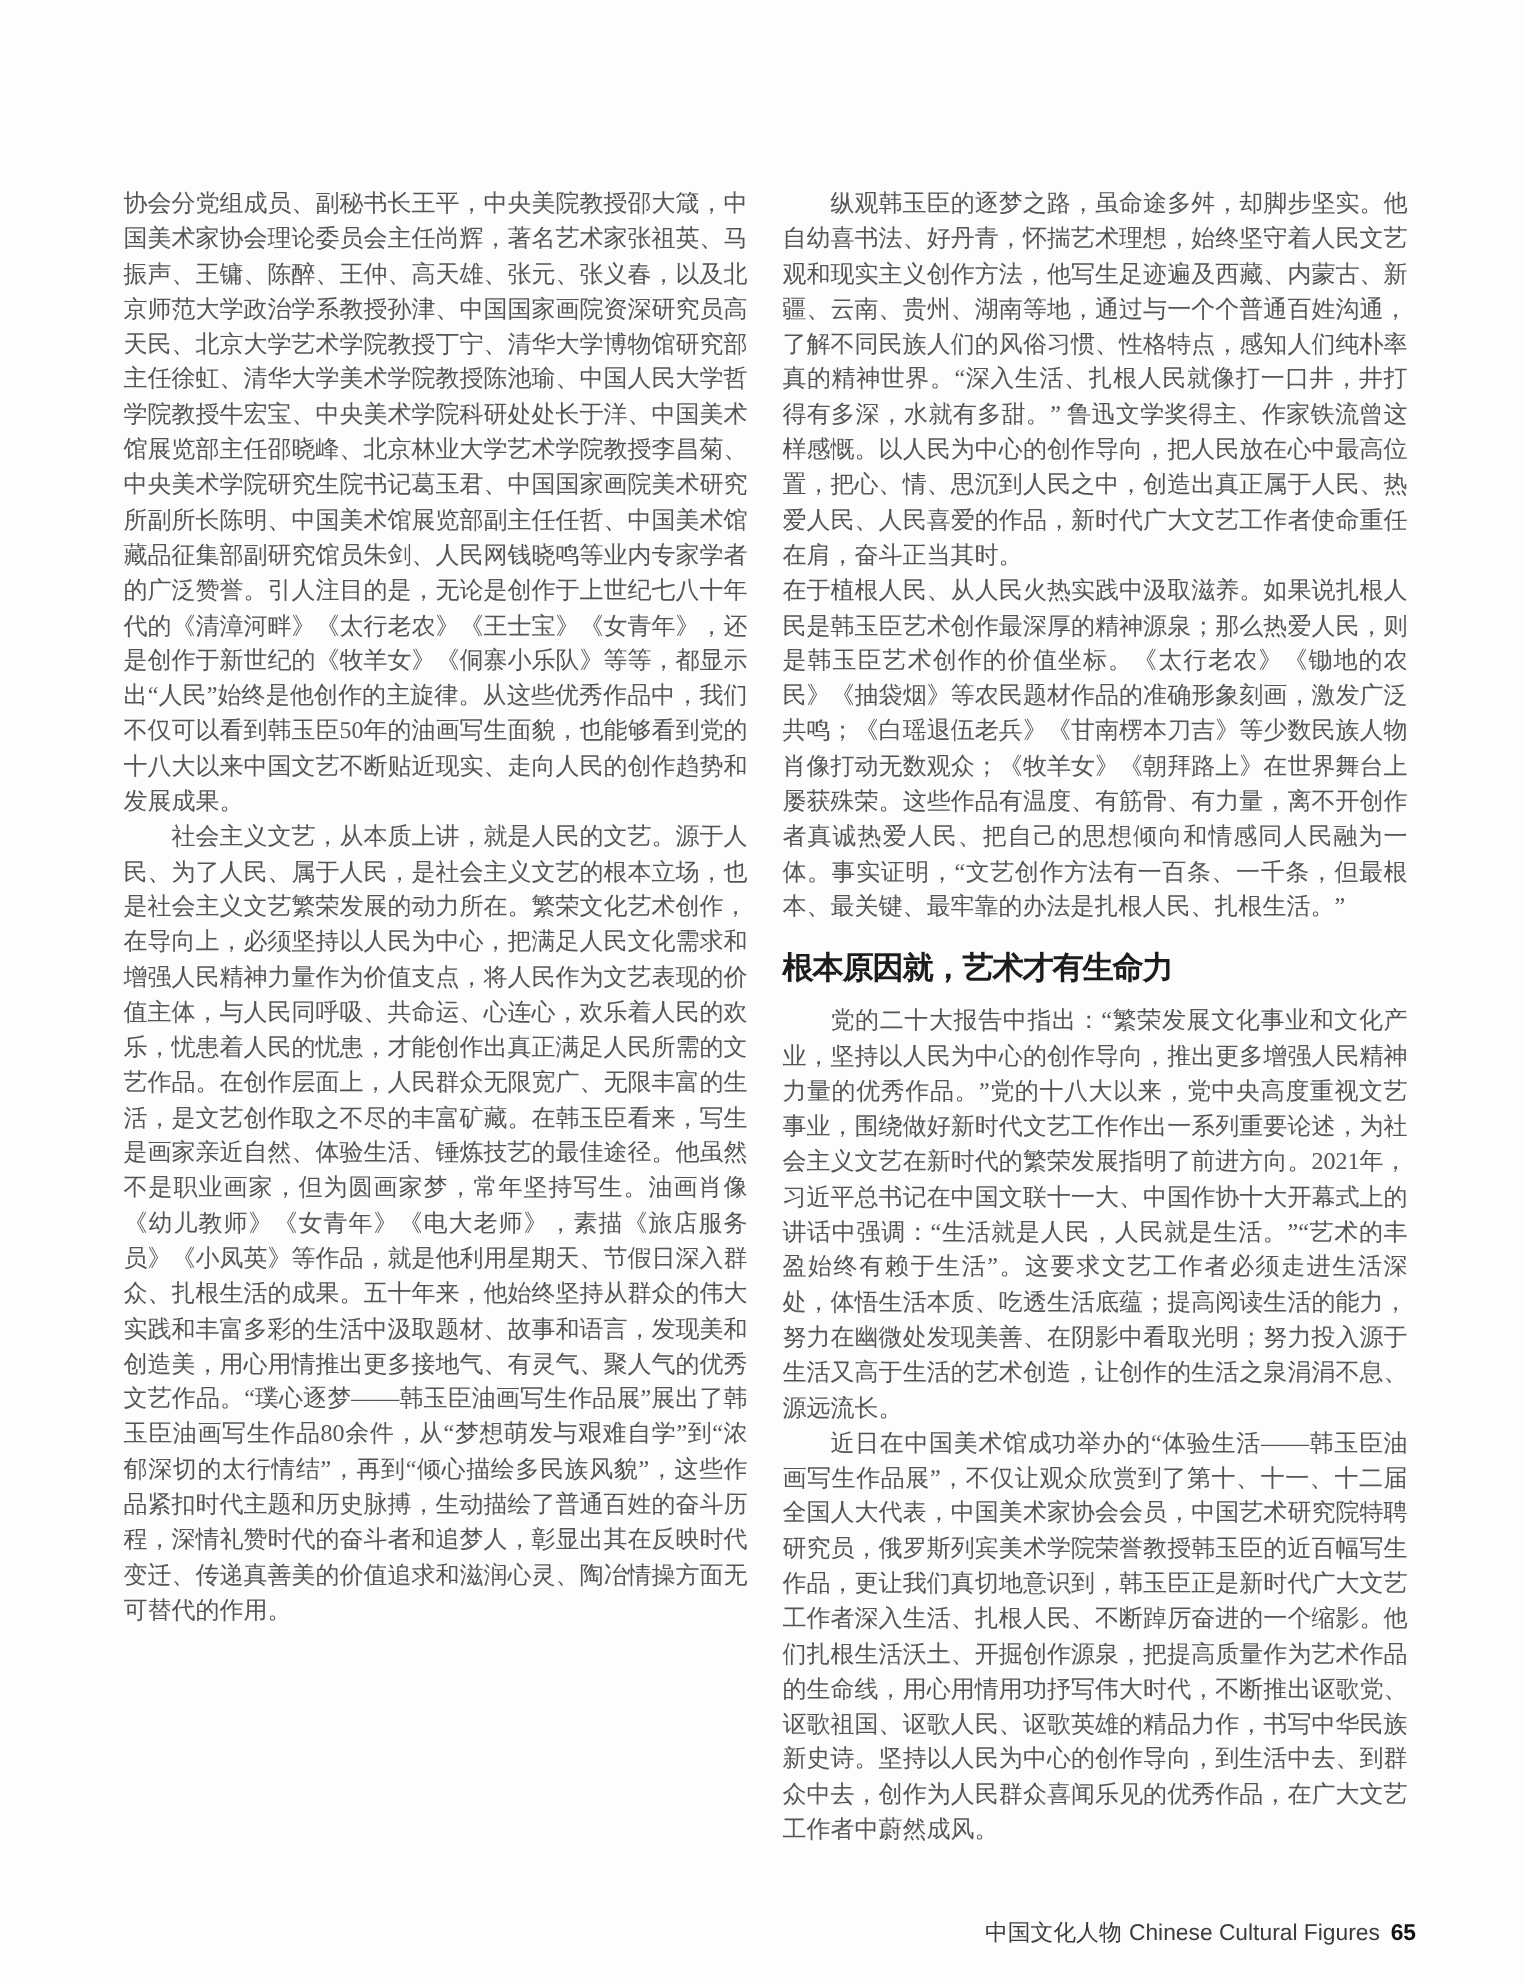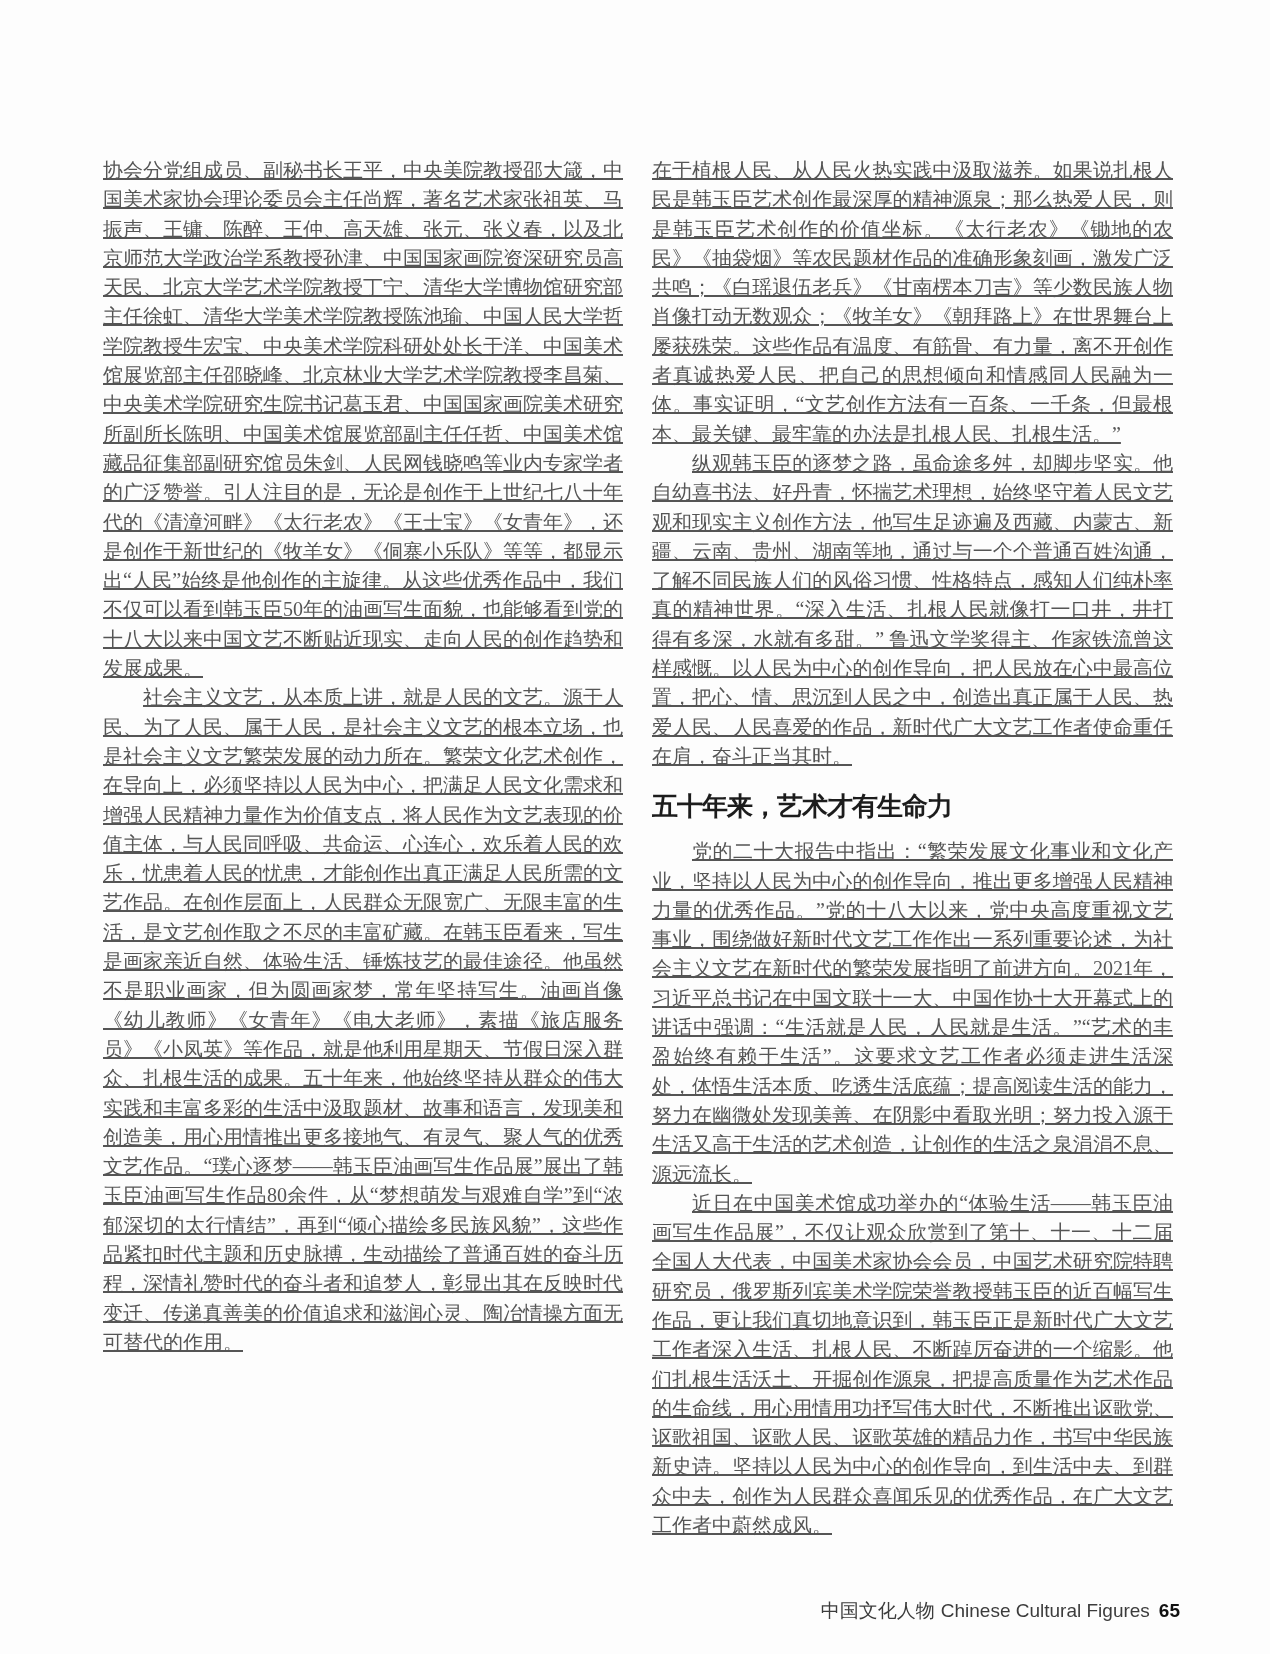--- a/index.html
+++ b/index.html
@@ -24,21 +24,20 @@
     color: #555555;
     text-align: justify;
     text-justify: inter-ideograph;
   }
   .column-left  { left: 103px; }
   .column-right { left: 652px; width: 521px; }
   p.para {
     margin: 0;
     padding: 0;
     text-indent: 0;
-    text-decoration: underline;
   }
   p.para.indent { text-indent: 2em; }
   h2.section-heading {
     font-family: "Liberation Sans", "DejaVu Sans", sans-serif;
     font-size: 26px;
     line-height: 34px;
     font-weight: bold;
     color: #1c1c1c;
     letter-spacing: -1px;
     margin: 18px 0 14px 0;
@@ -64,24 +63,24 @@
 
 <div class="page">
 
   <div class="column column-left">
       <p class="para">协会分党组成员、副秘书长王平，中央美院教授邵大箴，中国美术家协会理论委员会主任尚辉，著名艺术家张祖英、马振声、王镛、陈醉、王仲、高天雄、张元、张义春，以及北京师范大学政治学系教授孙津、中国国家画院资深研究员高天民、北京大学艺术学院教授丁宁、清华大学博物馆研究部主任徐虹、清华大学美术学院教授陈池瑜、中国人民大学哲学院教授牛宏宝、中央美术学院科研处处长于洋、中国美术馆展览部主任邵晓峰、北京林业大学艺术学院教授李昌菊、中央美术学院研究生院书记葛玉君、中国国家画院美术研究所副所长陈明、中国美术馆展览部副主任任哲、中国美术馆藏品征集部副研究馆员朱剑、人民网钱晓鸣等业内专家学者的广泛赞誉。引人注目的是，无论是创作于上世纪七八十年代的《清漳河畔》《太行老农》《王士宝》《女青年》，还是创作于新世纪的《牧羊女》《侗寨小乐队》等等，都显示出“人民”始终是他创作的主旋律。从这些优秀作品中，我们不仅可以看到韩玉臣50年的油画写生面貌，也能够看到党的十八大以来中国文艺不断贴近现实、走向人民的创作趋势和发展成果。</p>
       <p class="para indent">社会主义文艺，从本质上讲，就是人民的文艺。源于人民、为了人民、属于人民，是社会主义文艺的根本立场，也是社会主义文艺繁荣发展的动力所在。繁荣文化艺术创作，在导向上，必须坚持以人民为中心，把满足人民文化需求和增强人民精神力量作为价值支点，将人民作为文艺表现的价值主体，与人民同呼吸、共命运、心连心，欢乐着人民的欢乐，忧患着人民的忧患，才能创作出真正满足人民所需的文艺作品。在创作层面上，人民群众无限宽广、无限丰富的生活，是文艺创作取之不尽的丰富矿藏。在韩玉臣看来，写生是画家亲近自然、体验生活、锤炼技艺的最佳途径。他虽然不是职业画家，但为圆画家梦，常年坚持写生。油画肖像《幼儿教师》《女青年》《电大老师》，素描《旅店服务员》《小凤英》等作品，就是他利用星期天、节假日深入群众、扎根生活的成果。五十年来，他始终坚持从群众的伟大实践和丰富多彩的生活中汲取题材、故事和语言，发现美和创造美，用心用情推出更多接地气、有灵气、聚人气的优秀文艺作品。“璞心逐梦——韩玉臣油画写生作品展”展出了韩玉臣油画写生作品80余件，从“梦想萌发与艰难自学”到“浓郁深切的太行情结”，再到“倾心描绘多民族风貌”，这些作品紧扣时代主题和历史脉搏，生动描绘了普通百姓的奋斗历程，深情礼赞时代的奋斗者和追梦人，彰显出其在反映时代变迁、传递真善美的价值追求和滋润心灵、陶冶情操方面无可替代的作用。</p>
     </div>
 
   <div class="column column-right">
     <div>
+        <p class="para indent">纵观韩玉臣的逐梦之路，虽命途多舛，却脚步坚实。他自幼喜书法、好丹青，怀揣艺术理想，始终坚守着人民文艺观和现实主义创作方法，他写生足迹遍及西藏、内蒙古、新疆、云南、贵州、湖南等地，通过与一个个普通百姓沟通，了解不同民族人们的风俗习惯、性格特点，感知人们纯朴率真的精神世界。“深入生活、扎根人民就像打一口井，井打得有多深，水就有多甜。” 鲁迅文学奖得主、作家铁流曾这样感慨。以人民为中心的创作导向，把人民放在心中最高位置，把心、情、思沉到人民之中，创造出真正属于人民、热爱人民、人民喜爱的作品，新时代广大文艺工作者使命重任在肩，奋斗正当其时。</p>
         <p class="para">在于植根人民、从人民火热实践中汲取滋养。如果说扎根人民是韩玉臣艺术创作最深厚的精神源泉；那么热爱人民，则是韩玉臣艺术创作的价值坐标。《太行老农》《锄地的农民》《抽袋烟》等农民题材作品的准确形象刻画，激发广泛共鸣；《白瑶退伍老兵》《甘南楞本刀吉》等少数民族人物肖像打动无数观众；《牧羊女》《朝拜路上》在世界舞台上屡获殊荣。这些作品有温度、有筋骨、有力量，离不开创作者真诚热爱人民、把自己的思想倾向和情感同人民融为一体。事实证明，“文艺创作方法有一百条、一千条，但最根本、最关键、最牢靠的办法是扎根人民、扎根生活。”</p>
-        <p class="para indent">纵观韩玉臣的逐梦之路，虽命途多舛，却脚步坚实。他自幼喜书法、好丹青，怀揣艺术理想，始终坚守着人民文艺观和现实主义创作方法，他写生足迹遍及西藏、内蒙古、新疆、云南、贵州、湖南等地，通过与一个个普通百姓沟通，了解不同民族人们的风俗习惯、性格特点，感知人们纯朴率真的精神世界。“深入生活、扎根人民就像打一口井，井打得有多深，水就有多甜。” 鲁迅文学奖得主、作家铁流曾这样感慨。以人民为中心的创作导向，把人民放在心中最高位置，把心、情、思沉到人民之中，创造出真正属于人民、热爱人民、人民喜爱的作品，新时代广大文艺工作者使命重任在肩，奋斗正当其时。</p>
       </div>
-    <h2 class="section-heading">五十年来，艺术才有生命力</h2>
+    <h2 class="section-heading">根本原因就，艺术才有生命力</h2>
     <div>
         <p class="para indent">党的二十大报告中指出：“繁荣发展文化事业和文化产业，坚持以人民为中心的创作导向，推出更多增强人民精神力量的优秀作品。”党的十八大以来，党中央高度重视文艺事业，围绕做好新时代文艺工作作出一系列重要论述，为社会主义文艺在新时代的繁荣发展指明了前进方向。2021年，习近平总书记在中国文联十一大、中国作协十大开幕式上的讲话中强调：“生活就是人民，人民就是生活。”“艺术的丰盈始终有赖于生活”。这要求文艺工作者必须走进生活深处，体悟生活本质、吃透生活底蕴；提高阅读生活的能力，努力在幽微处发现美善、在阴影中看取光明；努力投入源于生活又高于生活的艺术创造，让创作的生活之泉涓涓不息、源远流长。</p>
         <p class="para indent">近日在中国美术馆成功举办的“体验生活——韩玉臣油画写生作品展”，不仅让观众欣赏到了第十、十一、十二届全国人大代表，中国美术家协会会员，中国艺术研究院特聘研究员，俄罗斯列宾美术学院荣誉教授韩玉臣的近百幅写生作品，更让我们真切地意识到，韩玉臣正是新时代广大文艺工作者深入生活、扎根人民、不断踔厉奋进的一个缩影。他们扎根生活沃土、开掘创作源泉，把提高质量作为艺术作品的生命线，用心用情用功抒写伟大时代，不断推出讴歌党、讴歌祖国、讴歌人民、讴歌英雄的精品力作，书写中华民族新史诗。坚持以人民为中心的创作导向，到生活中去、到群众中去，创作为人民群众喜闻乐见的优秀作品，在广大文艺工作者中蔚然成风。</p>
       </div>
   </div>
 
   <div class="footer">
     <span class="cn">中国文化人物</span><span class="en">Chinese Cultural Figures</span><span class="page-num">65</span>
   </div>
 

